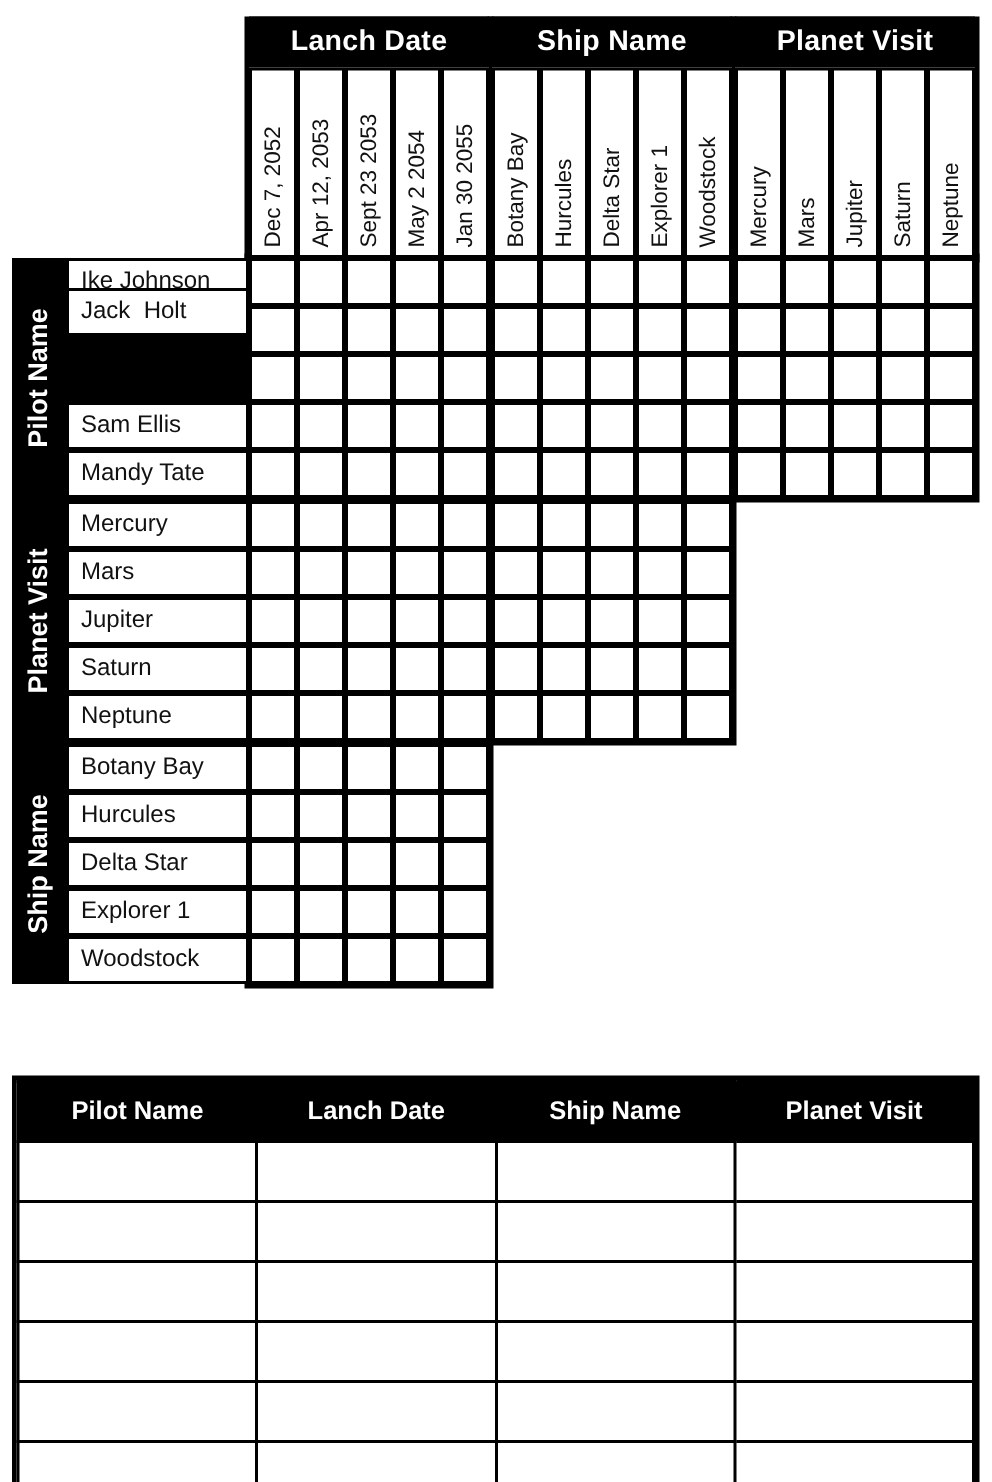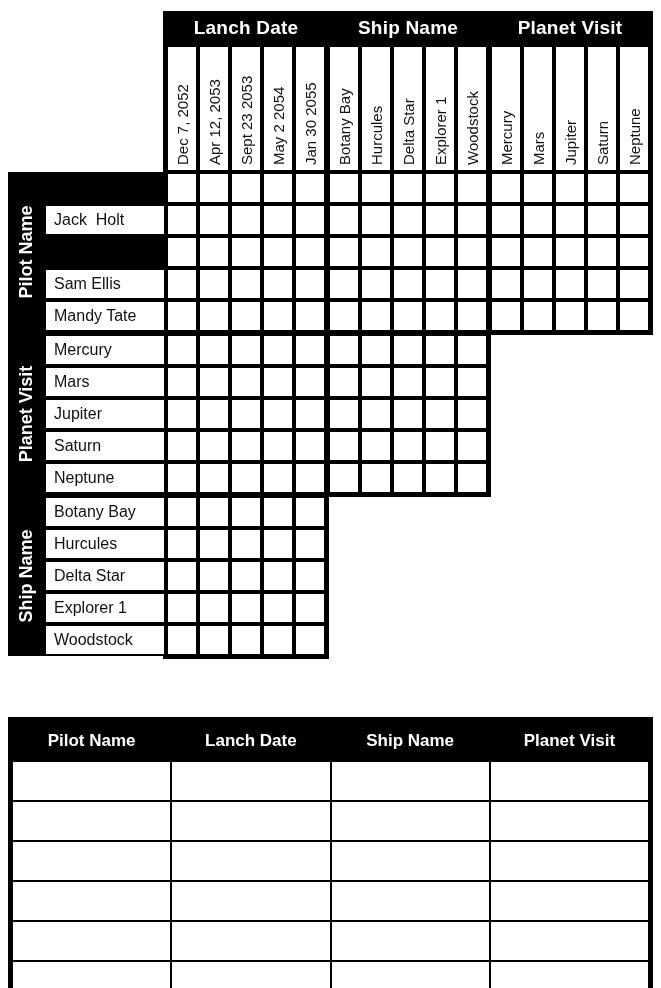--- a/index.html
+++ b/index.html
@@ -204,21 +204,22 @@
     <div class="sep" style="left: 8px; top: 172px; width: 158px; height: 484px;"></div>
     <div class="rowgroup-band" style="top: 172px; height: 160px;">
       <span class="vtext">Pilot Name</span>
     </div>
     <div class="rowgroup-band" style="top: 334px; height: 160px;">
       <span class="vtext">Planet Visit</span>
     </div>
     <div class="rowgroup-band" style="top: 496px; height: 160px;">
       <span class="vtext">Ship Name</span>
     </div>
-    <div class="rlabel-cell" style="top: 204px;"><span>Jack  Holt</span></div>
+    <div class="rlabel-cell" style="top: 172px;"><span>Ike Johnson</span></div>
+    <div class="rlabel-cell" style="top: 192px;"><span>Jack  Holt</span></div>
     <div class="rlabel-cell" style="top: 300px;"><span>Mandy Tate</span></div>
     <div class="rlabel-cell" style="top: 268px;"><span>Sam Ellis</span></div>
     <div class="rlabel-cell" style="top: 334px;"><span>Mercury</span></div>
     <div class="rlabel-cell" style="top: 366px;"><span>Mars</span></div>
     <div class="rlabel-cell" style="top: 398px;"><span>Jupiter</span></div>
     <div class="rlabel-cell" style="top: 430px;"><span>Saturn</span></div>
     <div class="rlabel-cell" style="top: 462px;"><span>Neptune</span></div>
     <div class="rlabel-cell" style="top: 496px;"><span>Botany Bay</span></div>
     <div class="rlabel-cell" style="top: 528px;"><span>Hurcules</span></div>
     <div class="rlabel-cell" style="top: 560px;"><span>Delta Star</span></div>

